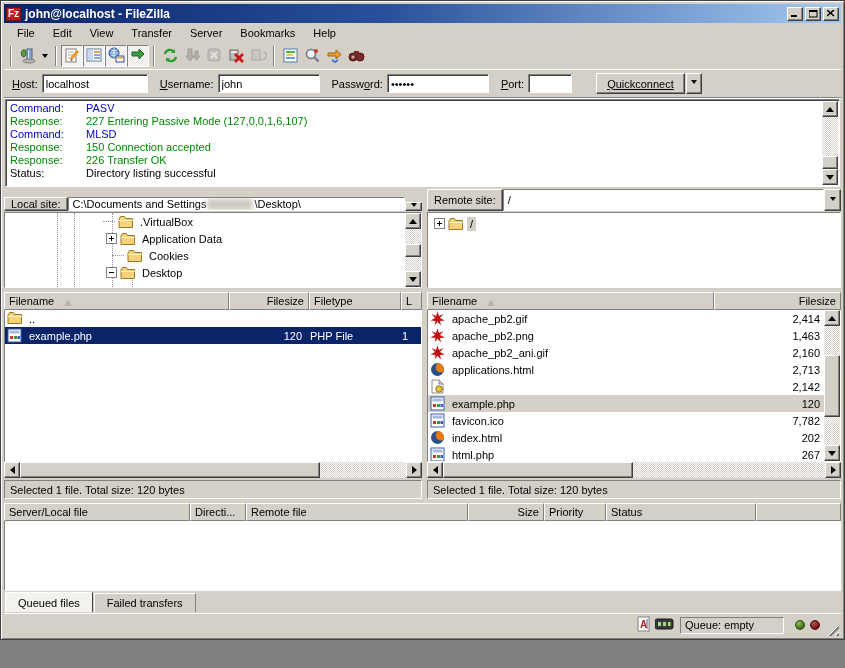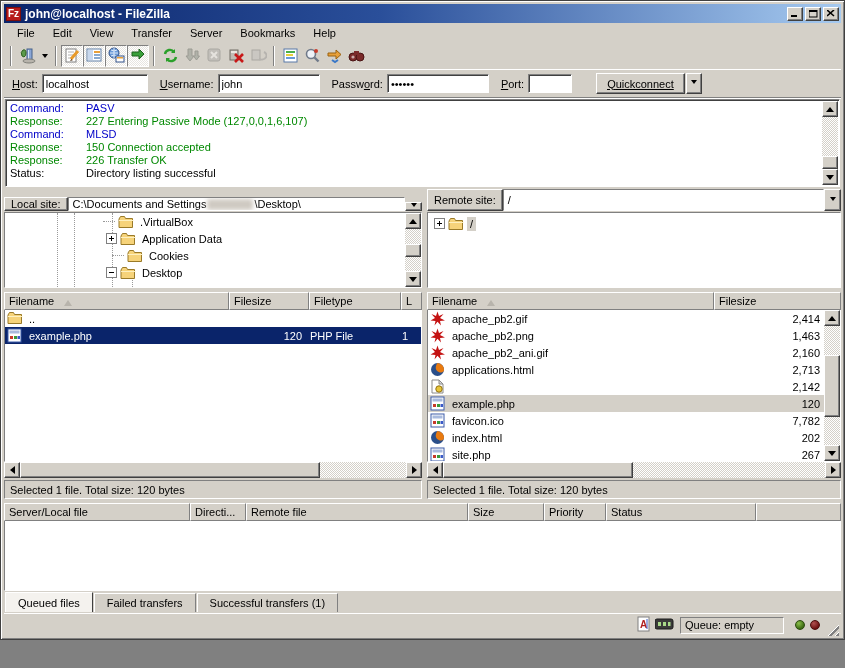--- a/index.html
+++ b/index.html
@@ -79,21 +79,21 @@
   .expander { width:11px; height:11px; background:#fff; border:1px solid #808080; position:relative; flex:none; }
   .expander::before, .expander::after { content:""; position:absolute; background:#000; }
   .expander::before { left:2px; right:2px; top:4px; height:1px; }
   .expander.plus::after { top:2px; bottom:2px; left:4px; width:1px; }
   .tree-label { padding:1px 3px; margin-left:3px; white-space:nowrap; }
   .tree-label.sel { background:#d4d0c8; }
   .ficon { width:16px; height:14px; flex:none; margin-left:3px; }
   
   .list-hdr { height:18px; display:flex; flex:none; }
   .col-hdr { background:#d4d0c8; border:1px solid; border-color:#ffffff #808080 #808080 #ffffff; padding:1px 4px; display:flex; align-items:center; white-space:nowrap; overflow:hidden; }
-  .col-hdr.right { justify-content:flex-start; }
+  .col-hdr.right { justify-content:flex-end; }
   .sort-asc { width:0; height:0; border:4px solid transparent; border-bottom:6px solid #b8b4ac; margin-left:10px; }
   .list-body { background:#fff; position:relative; overflow:hidden; flex:1; }
   .frow { display:flex; align-items:center; height:17px; white-space:nowrap; }
   .frow .cell { overflow:hidden; padding:0 4px; }
   .frow .right { text-align:right; }
   .sel-active { background:#0a246a; color:#fff; }
   .sel-inactive { background:#d4d0c8; }
   .fi { width:16px; height:15px; flex:none; margin:0 2px 0 2px; }
   .statusline { height:19px; flex:none; display:flex; align-items:center; padding:0 5px; background:#d4d0c8; margin-top:2px; }
   
@@ -535,21 +535,21 @@
               <span class="cell right" style="flex:1">202</span>
             </div>
           <div class="frow">
               <span class="fi"><svg width="15" height="15">
                   <rect x="1" y="1" width="13" height="13" fill="#fff" stroke="#3a5aa8"></rect>
                   <rect x="2.5" y="2.5" width="10" height="3" fill="#a8bade"></rect>
                   <rect x="3" y="8" width="3" height="3" fill="#c83a2a"></rect>
                   <rect x="7" y="8" width="3" height="3" fill="#3a9a3a"></rect>
                   <rect x="10.5" y="8" width="2.5" height="3" fill="#3a5ac8"></rect>
                 </svg></span>
-              <span class="cell" style="width:262px">site.php</span>
+              <span class="cell" style="width:262px">html.php</span>
               <span class="cell right" style="flex:1">267</span>
             </div>
         </div>
         <div class="vscroll dither" style="position:static; width:16px; flex:none; display:flex;">
           <span class="sb-btn raised">
               <span class="tri-u"></span>
             </span>
           <span class="sb-space" style="max-height:72px"></span>
           <span class="sb-thumb raised" style="height:62px"></span>
           <span class="sb-space"></span>
@@ -602,21 +602,20 @@
           <span>Status</span>
         </span>
       <span class="col-hdr" style="flex:1"></span>
     </div>
     <div class="queue-body"></div>
   </div>
 
   <div class="tabsrow">
     <span class="tab active">Queued files</span>
     <span class="tab">Failed transfers</span>
-    <span class="tab">Successful transfers (1)</span>
   </div>
 
   <div class="statusbar">
     <span class="sb-icon"><svg width="14" height="16">
           <rect x="1" y="1" width="11" height="14" fill="#fff" stroke="#808080"></rect>
           <text x="3" y="12" font-family="Liberation Sans, sans-serif" font-size="10" font-weight="bold" fill="#b02020">A</text>
           <path d="M10 3 v10" stroke="#3a5ac8"></path>
         </svg></span>
     <span class="sb-icon"><svg width="19" height="12">
           <rect x="0" y="1" width="18" height="10" rx="2" fill="#3a3a3a" stroke="#1a1a1a"></rect>

